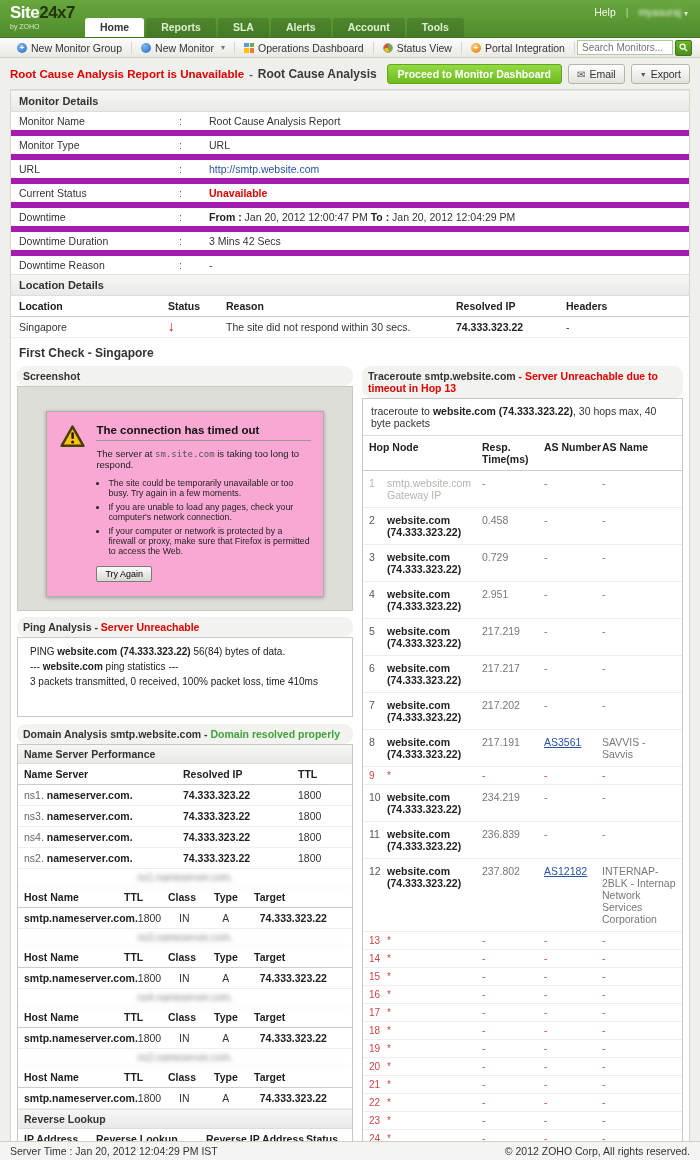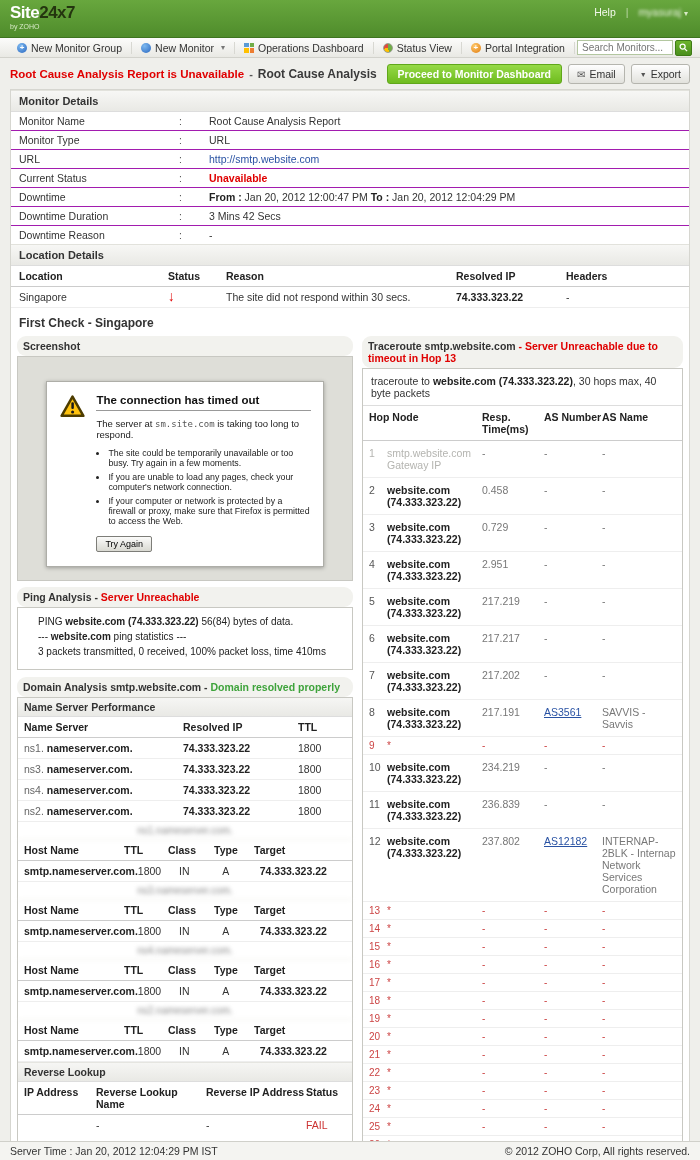--- a/index.html
+++ b/index.html
@@ -68,21 +68,21 @@
     display:inline-flex; align-items:center; gap:4px; font-family:"Liberation Sans",sans-serif;
   }
   .btn-gray .glyph { font-size:10px; color:#555; }
   
   .panel { margin:0 10px; background:#fff; border:1px solid #d6d6d0; padding-bottom:6px; }
   .section-bar {
     background:linear-gradient(#f7f7f5,#e9e9e5); border-top:1px solid #e2e2dc; border-bottom:1px solid #ddd;
     padding:4px 8px; font-weight:bold; font-size:11px; color:#333;
   }
   
-  .md-row { display:flex; padding:3px 8px; border-bottom:1px solid #a21caf; font-size:10.5px;}
+  .md-row { display:flex; padding:3px 8px; border-bottom:6px solid #a21caf; font-size:10.5px;}
   .md-label { width:160px; color:#333; }
   .md-colon { width:30px; color:#555; }
   .md-value { flex:1; color:#333; }
   .link { color:#2952a3; cursor:pointer; }
   .status-red { color:#e00000; font-weight:bold; }
   .bold { font-weight:bold; color:#222; }
   
   .flex-row { display:flex; align-items:flex-start; padding:4px 8px; font-size:10.5px;}
   .thead { font-weight:bold; border-bottom:1px solid #ccc; color:#222;}
   .trow { border-bottom:1px solid #eee; }
@@ -92,32 +92,32 @@
   
   .columns { display:flex; gap:9px; padding:0 6px; align-items:flex-start;}
   .col-left { width:336px; flex:none; }
   .col-right { flex:1; }
   .strip { background:#f2f2ee; padding:4px 6px; font-weight:bold; font-size:10.5px; color:#333;border-radius:9px; }
   .strip .red { color:#e00000; } .strip .green { color:#3ea33b; }
   .box { border:1px solid #c8c8c2; background:#fff; }
   
   .shot-box { height:225px; background:#dedeD8; background:#deded8; overflow:hidden;}
   .ff-dialog {
-    width:83%; margin:24px auto 0; background:#ffffff; border:1px solid #aeaea8;
+    width:83%; margin:24px auto 0; background:#f9a8d4; border:1px solid #aeaea8;
     box-shadow:0 1px 4px rgba(0,0,0,0.3); padding:12px 12px 14px; display:flex; gap:10px;
   }
   .ff-content { flex:1; }
   .ff-title { font-weight:bold; font-size:11.5px; color:#111; border-bottom:1px solid #999; padding-bottom:4px; margin-bottom:7px;}
   .ff-body { font-size:9.5px; color:#222; margin-bottom:8px;}
   .ff-host { color:#555; font-family:"DejaVu Sans Mono", monospace; font-size:9px;}
   .ff-bullets { list-style:disc; margin-left:12px; font-size:8.8px; color:#222; }
   .ff-bullets li { margin-bottom:4px; }
   .ff-btn { margin-top:6px; font-size:9px; padding:2px 8px; background:linear-gradient(#fbfbfa,#d9d9d2); border:1px solid #7d7d78; border-radius:2px; cursor:pointer; font-family:"Liberation Sans",sans-serif;}
   
-  .ping-box { height:63px; padding:6px 20px; font-size:10px; line-height:1.5; color:#222;}
+  .ping-box { height:80px; padding:6px 12px; font-size:10px; line-height:1.5; color:#222;}
   
   .sub-bar {
     background:linear-gradient(#f6f6f4,#e9e9e5); border-bottom:1px solid #ddd; border-top:1px solid #e5e5e0;
     padding:3px 6px; font-weight:bold; font-size:10.5px; color:#333;
   }
   .t-head { display:flex; padding:4px 6px; font-weight:bold; font-size:10.5px; border-bottom:1px solid #ccc; color:#222;}
   .t-row { display:flex; padding:4px 6px; font-size:10.5px; border-bottom:1px solid #eee; }
   .n-ns{flex:1;} .n-ip{width:115px;} .n-ttl{width:48px;}
   .ns-prefix{color:#666;}
   .blur-row { text-align:center; padding:3px; font-size:10px; color:#8a8a8a; filter:blur(2px); border-bottom:1px solid #f0f0ec; }
@@ -150,20 +150,28 @@
 
 <div class="app-header">
   <div class="logo">
     <span class="logo-site">Site</span><span class="logo-247">24x7</span>
     <div class="logo-by">by ZOHO</div>
   </div>
   <div class="header-right">
     <span class="help-link">Help</span>
     <span class="sep">|</span>
     <span class="user-menu"><span class="uname">myasuraj</span><span class="caret">▾</span></span>
+  </div>
+  <div class="tabs">
+    <div class="tab active">Home</div>
+    <div class="tab">Reports</div>
+    <div class="tab">SLA</div>
+    <div class="tab">Alerts</div>
+    <div class="tab">Account</div>
+    <div class="tab">Tools</div>
   </div>
 </div>
 
 <div class="toolbar">
   <div class="tool-item">
     <span class="icon-circle blue-circle">+</span>
     <span>New Monitor Group</span>
   </div>
   <div class="tool-item">
     <span class="icon-circle blue-circle"></span>

